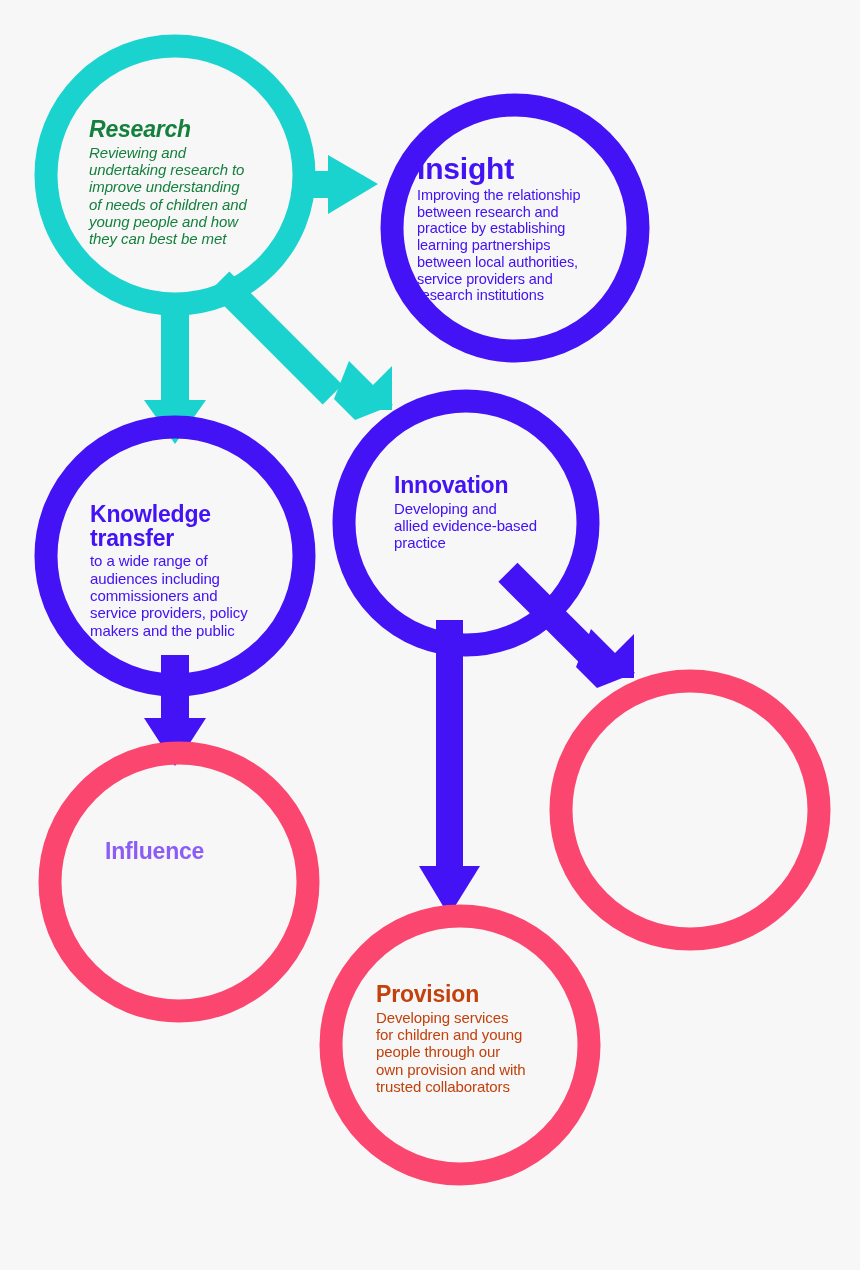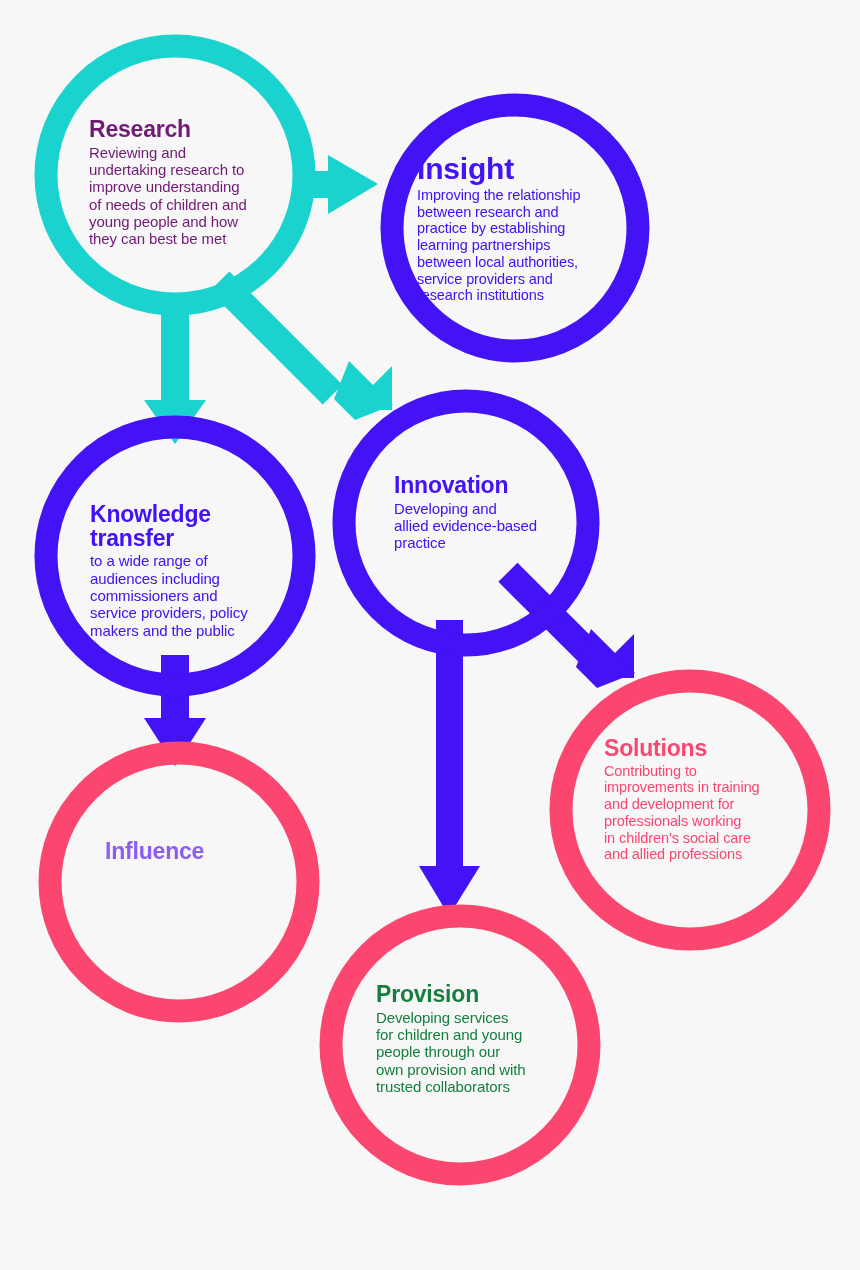--- a/index.html
+++ b/index.html
@@ -94,21 +94,21 @@
 
     <circle cx="466" cy="523" r="122" fill="none" stroke="#4312f5" stroke-width="23"></circle>
 
     <circle cx="179" cy="882" r="129" fill="none" stroke="#fb4670" stroke-width="23"></circle>
 
     <circle cx="690" cy="810" r="129" fill="none" stroke="#fb4670" stroke-width="23"></circle>
 
     <circle cx="460" cy="1045" r="129" fill="none" stroke="#fb4670" stroke-width="23"></circle>
   </svg>
 
-  <div class="node-text" style="left:89px; top:118px; width:215px; color:#701a75;">
+  <div class="node-text" style="left:89px; top:118px; width:215px; color:#15803d;font-style:italic;">
     <div class="node-title" style="font-size:23px;">Research</div>
     <div class="node-body" style="font-size:15px;">Reviewing and
 undertaking research to
 improve understanding
 of needs of children and
 young people and how
 they can best be met</div>
   </div>
 
   <div class="node-text" style="left:417px; top:154px; width:212px; color:#4312f5;">
@@ -136,31 +136,22 @@
     <div class="node-title" style="font-size:23px;">Innovation</div>
     <div class="node-body" style="font-size:15px;">Developing and
 allied evidence-based
 practice</div>
   </div>
 
   <div class="node-text" style="left:105px; top:840px; width:210px; color:#8b5cf6;">
     <div class="node-title" style="font-size:23px;">Influence</div>
   </div>
 
-  <div class="node-text" style="left:604px; top:737px; width:205px; color:#fb4670;">
-    <div class="node-title" style="font-size:23px;">Solutions</div>
-    <div class="node-body" style="font-size:14.5px;">Contributing to
-improvements in training
-and development for
-professionals working
-in children's social care
-and allied professions</div>
-  </div>
 
-  <div class="node-text" style="left:376px; top:983px; width:205px; color:#15803d;">
+  <div class="node-text" style="left:376px; top:983px; width:205px; color:#c2410c;">
     <div class="node-title" style="font-size:23px;">Provision</div>
     <div class="node-body" style="font-size:15px;">Developing services
 for children and young
 people through our
 own provision and with
 trusted collaborators</div>
   </div>
 
 </div>
 

